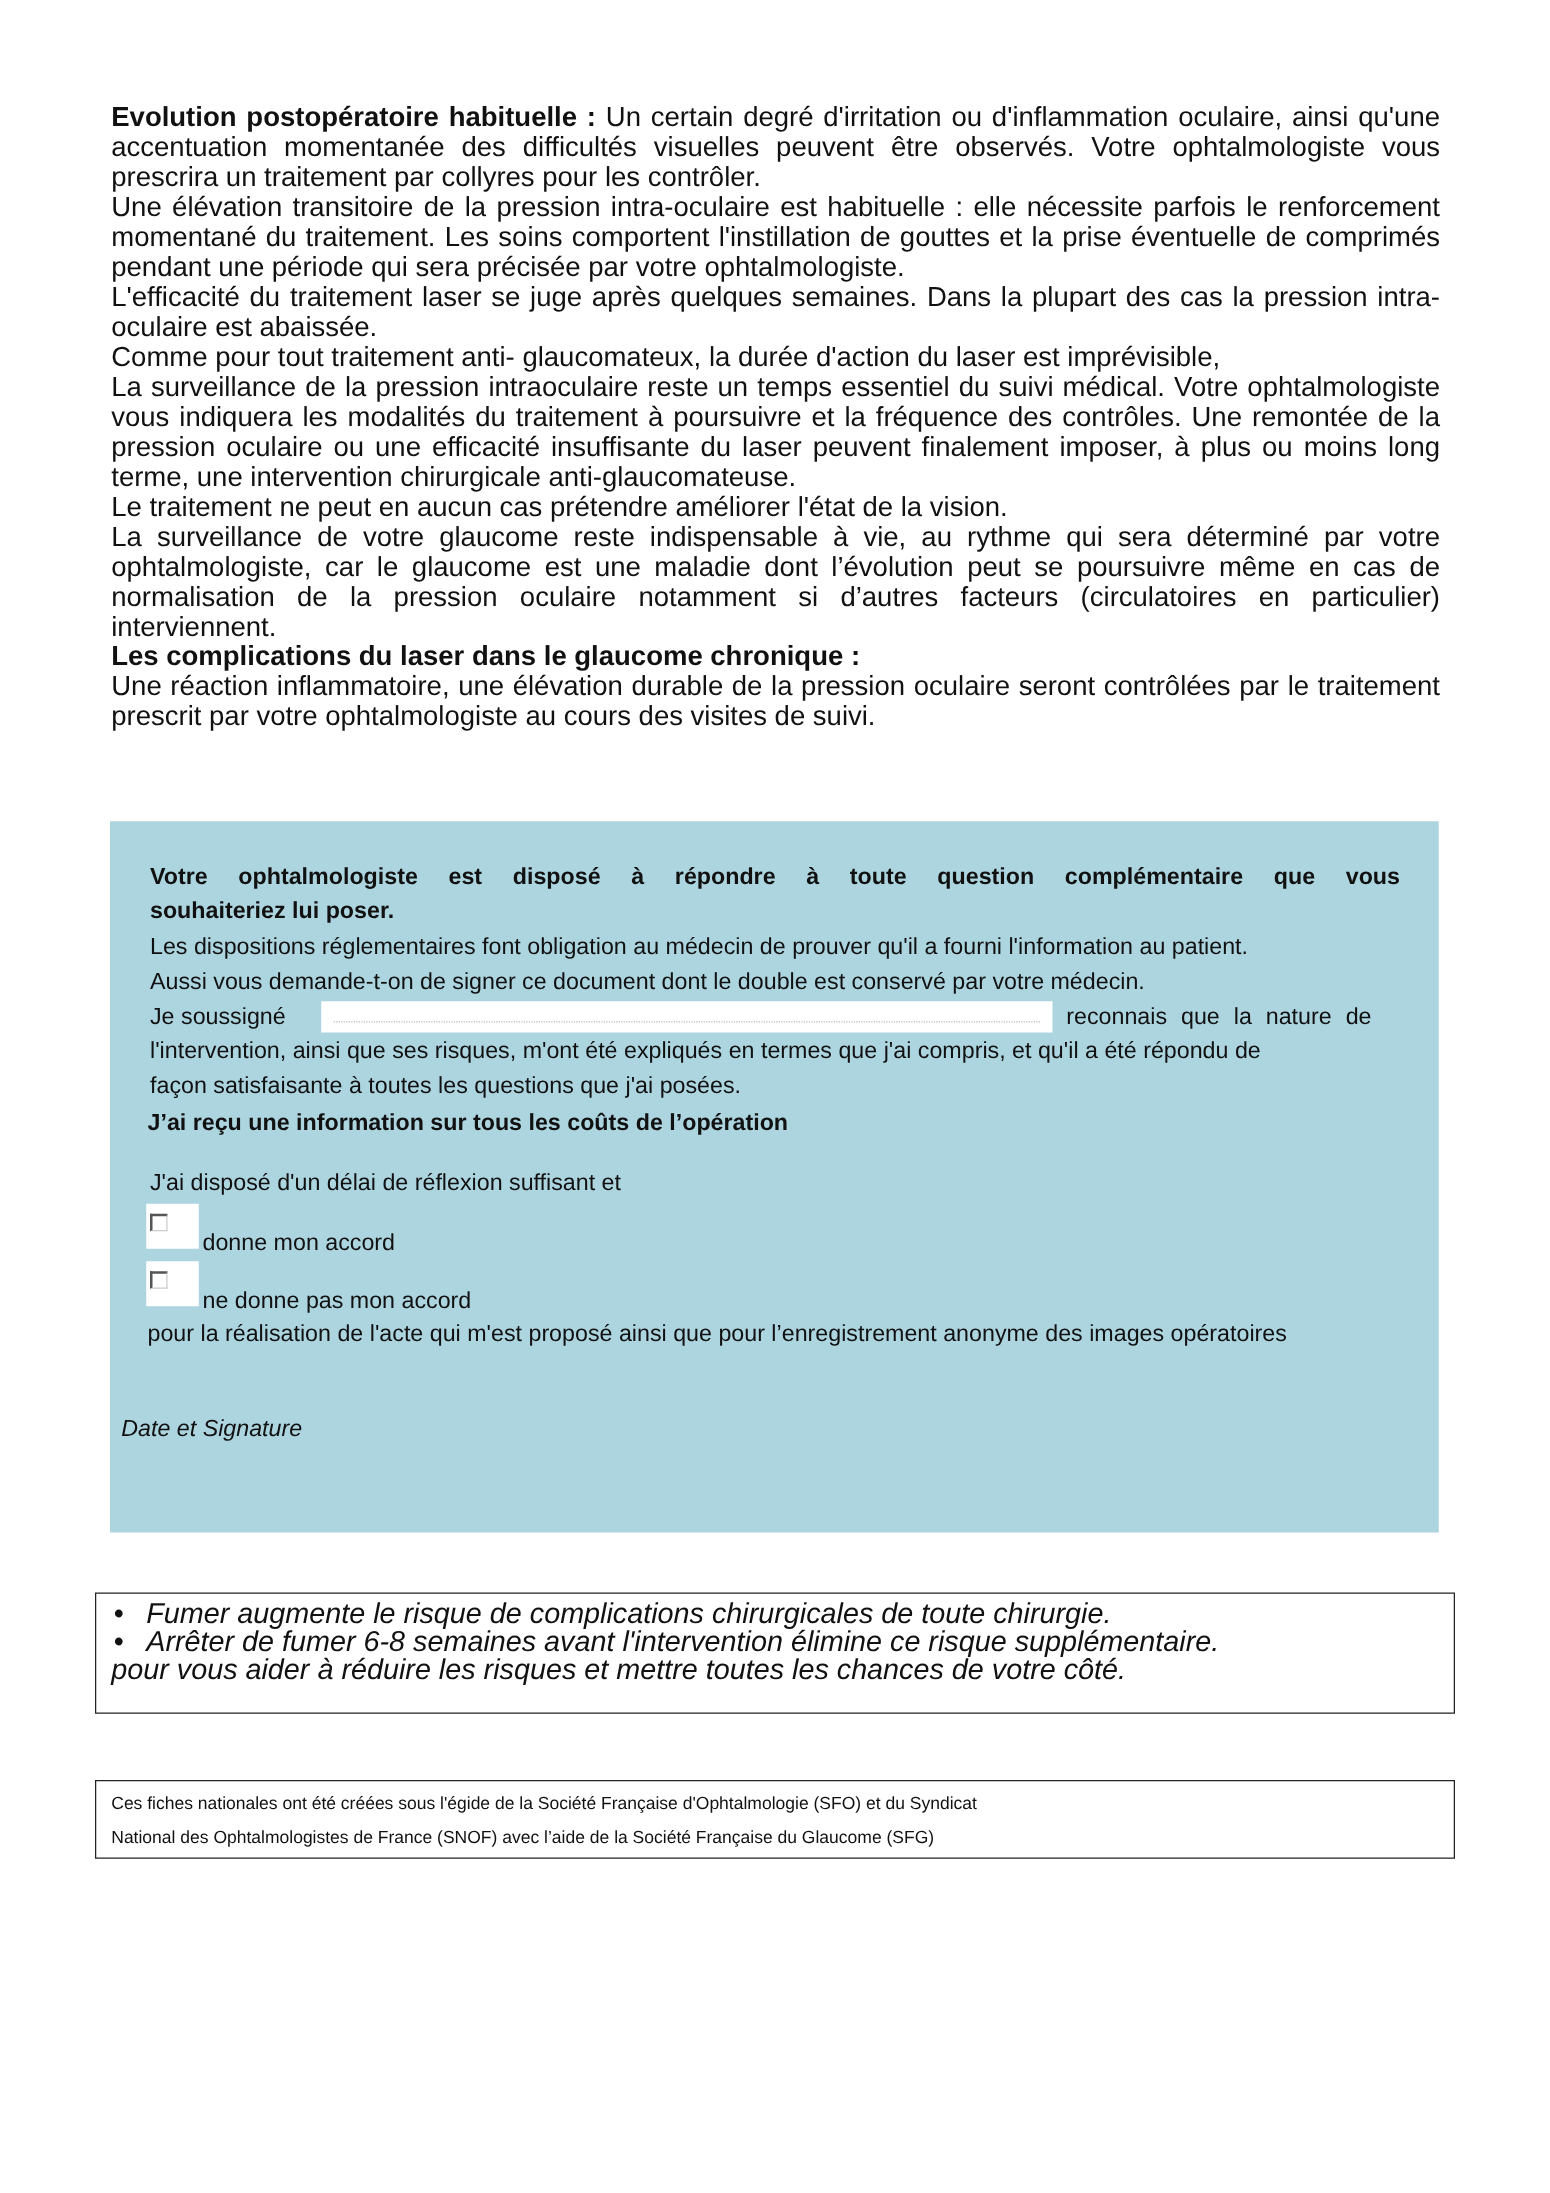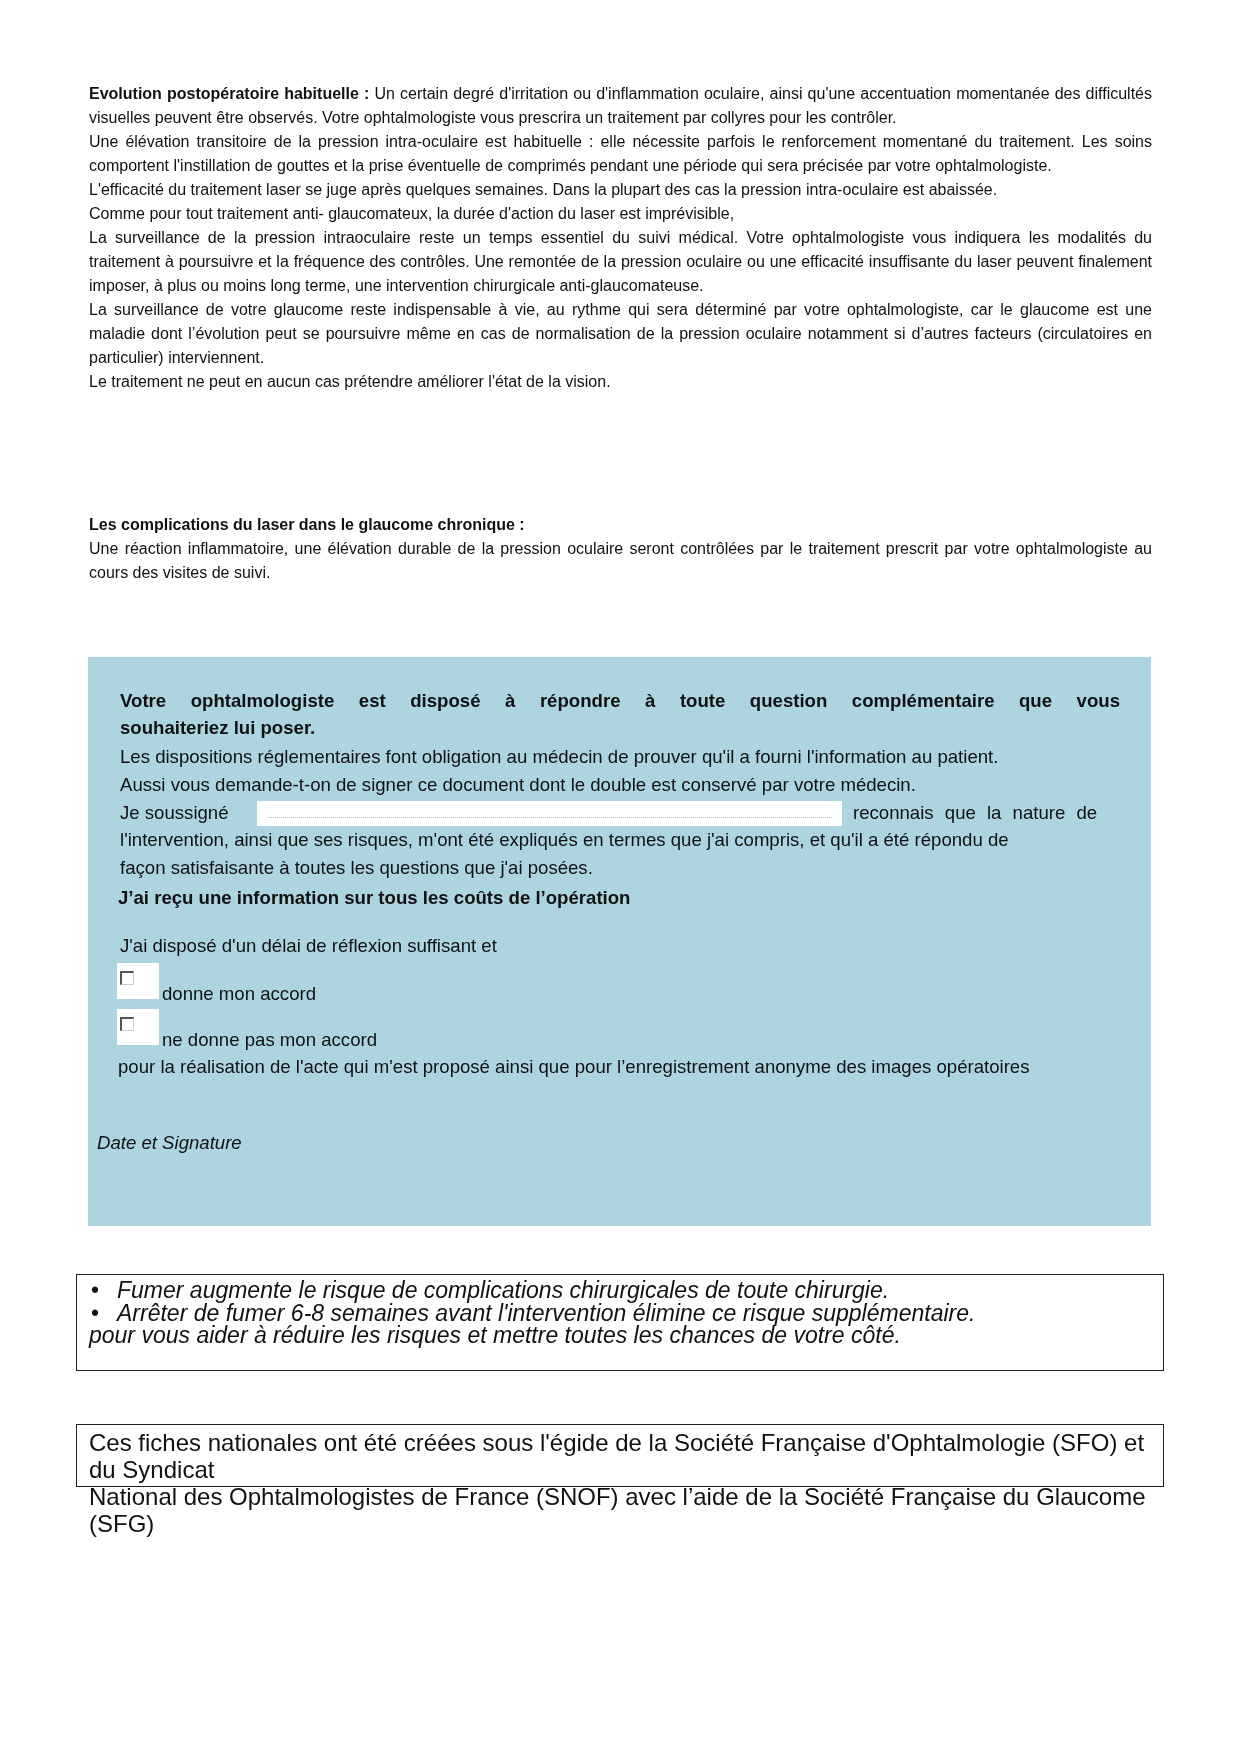--- a/index.html
+++ b/index.html
@@ -2,21 +2,21 @@
 <html><head>
 <meta charset="utf-8">
 <style>
   html, body { margin: 0; padding: 0; background: #ffffff; }
   body {
     width: 1240px; height: 1754px; position: relative; overflow: hidden;
     font-family: "Liberation Sans", sans-serif; color: #111;
   }
   .para {
     position: absolute; left: 89px; width: 1063px;
-    font-size: 16px; line-height: 24px; text-align: justify;
+    font-size: 22px; line-height: 24px; text-align: justify;
   }
   .para p { margin: 0; }
   .bold { font-weight: bold; }
   .last-left { text-align-last: left; }
 
   .blue-box {
     position: absolute; left: 88px; top: 657px; width: 1063px; height: 569px;
     background: #add5e0;
   }
   .bline {
@@ -39,33 +39,33 @@
     border-top: 2px solid #555; border-left: 2px solid #555;
     border-right: 1px solid #ccc; border-bottom: 1px solid #ccc;
     background: #fff; box-sizing: border-box; cursor: pointer;
   }
   .framed {
     position: absolute; border: 1.5px solid #222; box-sizing: border-box;
   }
   .smoke { left: 76px; top: 1274px; width: 1088px; height: 97px; padding: 4px 0 0 12px; font-style: italic; font-size: 23px; line-height: 22.5px; }
   .smoke .li { position: relative; padding-left: 28px; }
   .smoke .li::before { content: "•"; position: absolute; left: 2px; font-style: normal; }
-  .sfo { left: 76px; top: 1424px; width: 1088px; height: 63px; padding: 4px 0 0 12px; font-size: 24px; line-height: 27px; }
+  .sfo { left: 76px; top: 1424px; width: 1088px; height: 63px; padding: 4px 0 0 12px; font-size: 14px; line-height: 27px; }
 </style>
 </head>
 <body>
 
 <div class="para" style="top:82px;">
   <p class="last-left"><span class="bold">Evolution postopératoire habituelle :</span><span> Un certain degré d'irritation ou d'inflammation oculaire, ainsi qu'une accentuation momentanée des difficultés visuelles peuvent être observés. Votre ophtalmologiste vous prescrira un traitement par collyres pour les contrôler.</span></p>
   <p class="last-left">Une élévation transitoire de la pression intra-oculaire est habituelle : elle nécessite parfois le renforcement momentané du traitement. Les soins comportent l'instillation de gouttes et la prise éventuelle de comprimés pendant une période qui sera précisée par votre ophtalmologiste.</p>
   <p class="last-left">L'efficacité du traitement laser  se juge après quelques semaines. Dans la plupart des cas la pression intra-oculaire est abaissée.</p>
   <p class="last-left">Comme pour tout traitement anti- glaucomateux, la durée d'action du laser est imprévisible,</p>
   <p class="last-left">La surveillance de la pression intraoculaire reste un temps essentiel du suivi médical. Votre ophtalmologiste vous indiquera les modalités du traitement à poursuivre et la fréquence des contrôles. Une remontée de la pression oculaire ou une efficacité insuffisante du laser peuvent finalement imposer, à plus ou moins long terme, une intervention chirurgicale anti-glaucomateuse.</p>
+  <p class="last-left">Le traitement ne peut en aucun cas prétendre améliorer l'état de la vision.</p>
   <p class="last-left">La surveillance de votre glaucome reste indispensable à vie, au rythme qui sera déterminé par votre ophtalmologiste, car le glaucome est une maladie dont l’évolution peut se poursuivre même en cas de normalisation de la pression oculaire notamment si d’autres facteurs (circulatoires en particulier) interviennent.</p>
-  <p class="last-left">Le traitement ne peut en aucun cas prétendre améliorer l'état de la vision.</p>
 </div>
 
 <div class="para" style="top:513px;">
   <p class="bold">Les complications du laser dans le glaucome chronique :</p>
   <p class="last-left">Une réaction inflammatoire, une élévation durable de la pression oculaire seront contrôlées par le traitement prescrit par votre ophtalmologiste au cours des visites de suivi.</p>
 </div>
 
 <div class="blue-box"></div>
 
 <div class="bline bold j" style="left:120px; top:687px; width:1000px;">Votre ophtalmologiste est disposé à répondre à toute question complémentaire que vous</div>

